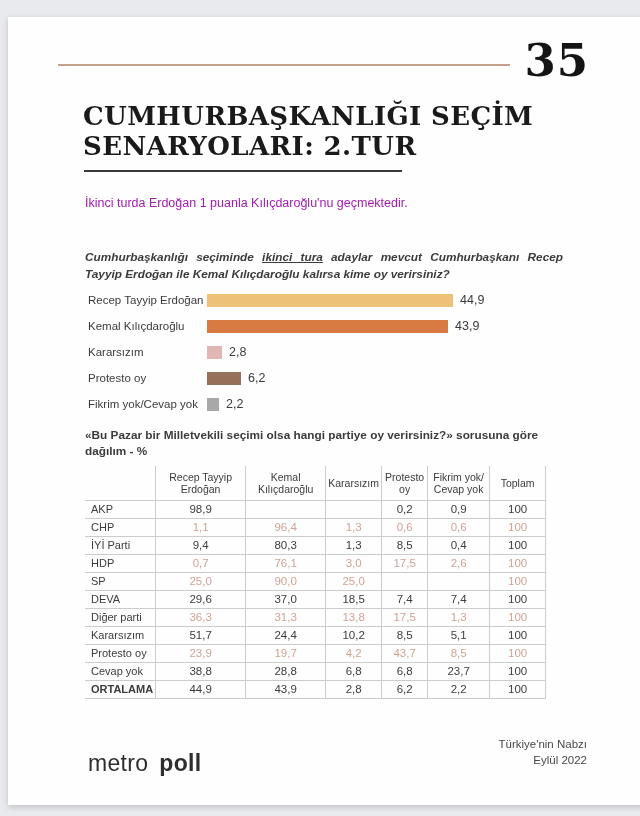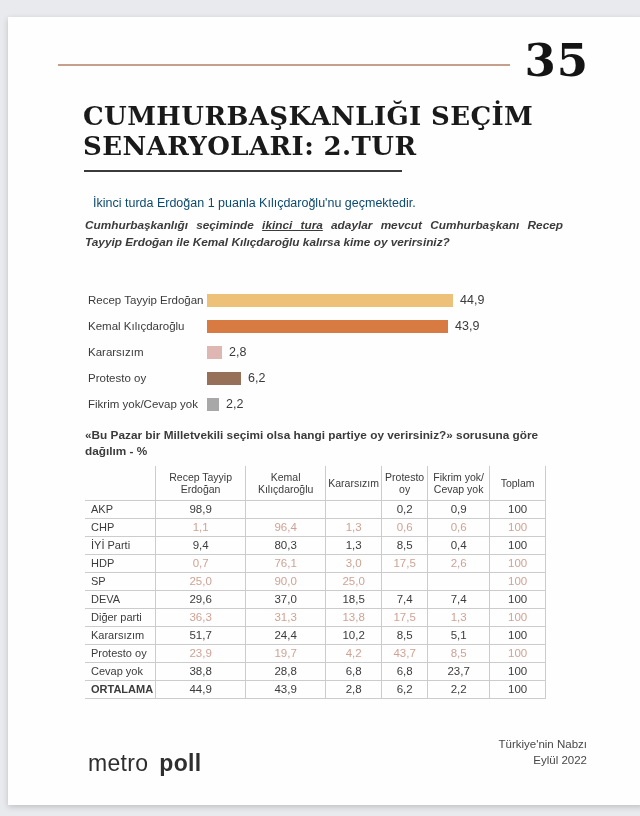--- a/index.html
+++ b/index.html
@@ -6,23 +6,23 @@
   html,body { width:640px; height:816px; }
   body { background:#e8eaee; font-family:"Liberation Sans", sans-serif; position:relative; overflow:hidden; }
   .page { position:absolute; left:8px; top:17px; width:636px; height:788px; background:#fffefe; box-shadow:0 2px 6px rgba(0,0,0,0.18); }
 
   .header-rule { position:absolute; left:50px; top:47px; width:452px; height:2px; background:#c5a08c; }
   .page-number { position:absolute; right:55px; top:20px; font-family:"DejaVu Serif", serif; font-weight:700; font-size:45px; line-height:48px; color:#141414; letter-spacing:1px; }
 
   .page-title { position:absolute; left:75px; top:84px; font-family:"DejaVu Serif", serif; font-weight:700; font-size:26px; line-height:30px; color:#1a1a1a; letter-spacing:0.4px; }
   .title-underline { position:absolute; left:76px; top:153px; width:318px; height:2px; background:#3a3a3a; }
 
-  .lead { position:absolute; left:77px; top:179px; font-size:12.5px; color:#0c4a6e;margin-left:8px; }
-
-  .question { position:absolute; left:77px; top:200px; width:478px; font-size:11.8px; font-weight:700; font-style:italic; color:#3b3b3b; text-align:justify; line-height:17px; }
+  .lead { position:absolute; left:77px; top:179px; font-size:12.5px; color:#a21caf; }
+
+  .question { position:absolute; left:77px; top:232px; width:478px; font-size:11.8px; font-weight:700; font-style:italic; color:#3b3b3b; text-align:justify; line-height:17px; }
   .q-underline { text-decoration:underline; }
 
   .chart { position:absolute; left:80px; top:270px; }
   .chart-row { display:flex; align-items:center; height:26px; }
   .chart-label { width:119px; flex:0 0 119px; font-size:11.5px; color:#3b3b3b; white-space:nowrap; }
   .chart-bar { height:13px; flex:0 0 auto; }
   .chart-value { margin-left:7px; font-size:12.5px; color:#3b3b3b; }
 
   .note { position:absolute; left:77px; top:410px; width:478px; font-size:11.8px; font-weight:700; color:#3b3b3b; line-height:16px; }
 

